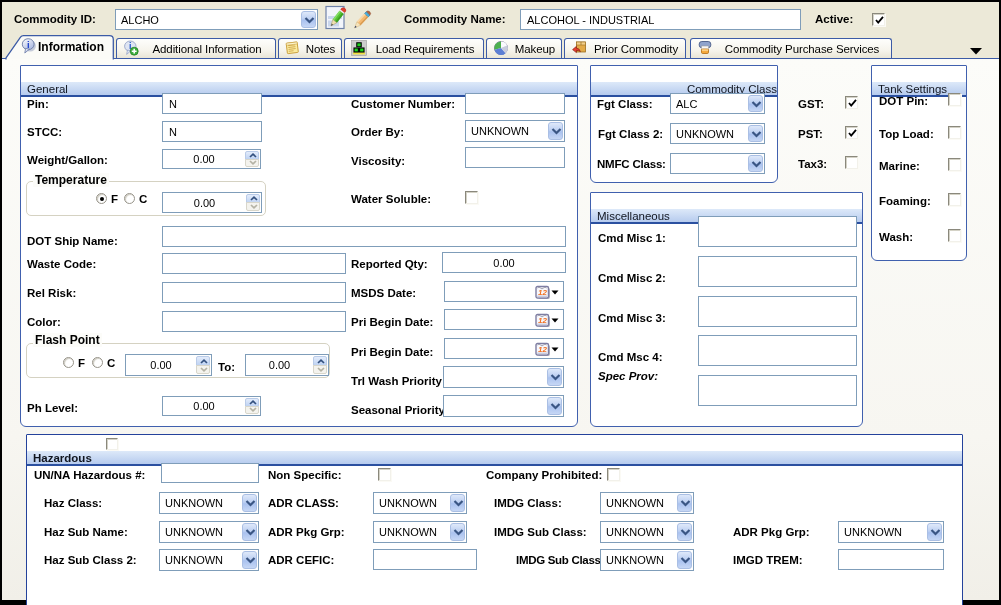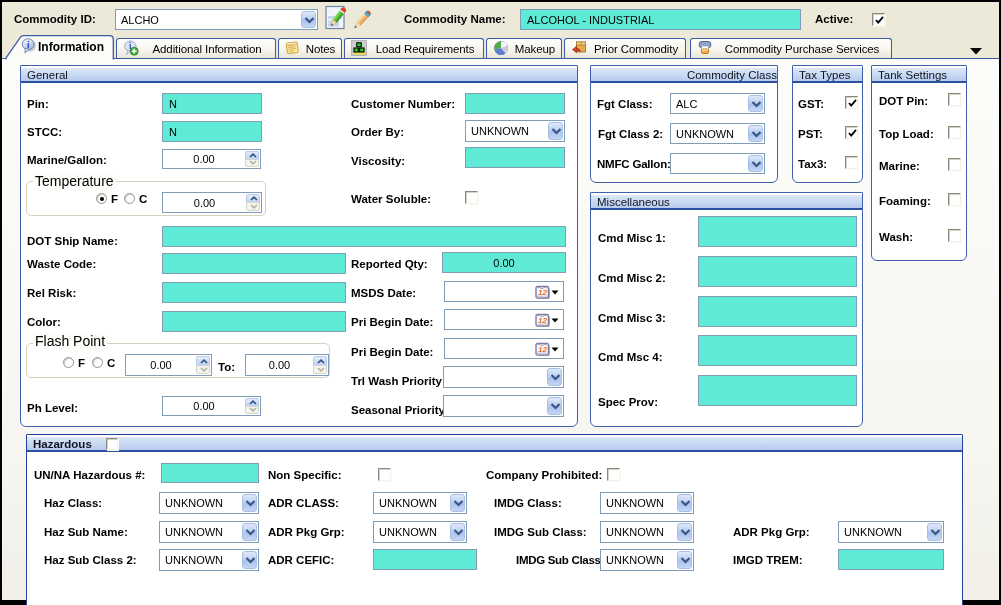--- a/index.html
+++ b/index.html
@@ -2,39 +2,39 @@
 <html><head>
 <meta charset="utf-8">
 <style>
 *{margin:0;padding:0;box-sizing:border-box;font-family:"Liberation Sans",sans-serif;}
 body{width:1001px;height:605px;overflow:hidden;}
 #win{position:relative;width:1001px;height:605px;background:#000;}
 #beige{position:absolute;left:2px;top:2px;width:997px;height:56px;background:#ece9d8;}
 #page{position:absolute;left:2px;top:58px;width:997px;height:542px;background:linear-gradient(180deg,#fcfcf9 0%,#f7f6f1 70%,#f1efe8 100%);}
 #tabline{position:absolute;left:2px;top:58px;width:997px;height:1px;background:#3c5ba6;z-index:3;}
 .lbl{position:absolute;font-size:11.5px;font-weight:bold;color:#000;white-space:nowrap;}
-.tb{position:absolute;background:#5eead4;border:1px solid #7f9db9;font-size:11px;color:#000;display:flex;align-items:center;padding-left:6px;}
+.tb{position:absolute;background:#ffffff;border:1px solid #7f9db9;font-size:11px;color:#000;display:flex;align-items:center;padding-left:6px;}
 .tbc{justify-content:center;padding-left:0;}
 .combo{position:absolute;background:#fff;border:1px solid #7f9db9;font-size:11px;color:#000;}
 .combo span{position:absolute;left:5px;top:50%;transform:translateY(-50%);}
 .cbtn{position:absolute;right:1px;top:1px;bottom:1px;width:15px;border-radius:3px;background:linear-gradient(180deg,#dfe9fa,#bdd0f2 45%,#aac2ef 55%,#c6d7f5);border:1px solid #aabfe4;}
 .cbtn svg{position:absolute;left:2px;top:50%;margin-top:-3px;}
 .spin{position:absolute;background:#fff;border:1px solid #7f9db9;}
 .spin .val{position:absolute;left:0;right:15px;top:0;bottom:0;display:flex;align-items:center;justify-content:center;font-size:11px;}
 .sup{position:absolute;right:1px;top:1px;width:14px;height:50%;background:linear-gradient(180deg,#e3ecfb,#bed2f2);border:1px solid #b9cbe8;border-radius:2px 2px 0 0;}
 .sdn{position:absolute;right:1px;bottom:1px;width:14px;height:46%;background:#f4f3ee;border:1px solid #d8d6ca;border-radius:0 0 2px 2px;}
 .sup svg,.sdn svg{position:absolute;left:3px;top:50%;margin-top:-2.5px;}
 .cb{position:absolute;width:13px;height:13px;background:#fff;border-top:1px solid #8a887c;border-left:1px solid #8a887c;border-right:1px solid #f2f1ea;border-bottom:1px solid #f2f1ea;box-shadow:inset 1px 1px 0 #d4d2c6, 1px 1px 0 #fbfaf5;}
 .cb svg{position:absolute;left:1px;top:1px;}
 .grp{position:absolute;border:1px solid #4060ae;background:#fff;border-radius:1px 1px 6px 6px;}
-.ghead{position:absolute;left:0;top:2px;right:0;height:15px;background:linear-gradient(180deg,#dde9f9,#b6cbee);border-bottom:2px solid #2b50a0;font-size:11.5px;color:#10151f;padding:1px 0 0 6px;}
+.ghead{position:absolute;left:0;top:16px;right:0;height:15px;background:linear-gradient(180deg,#dde9f9,#b6cbee);border-bottom:2px solid #2b50a0;font-size:11.5px;color:#10151f;padding:1px 0 0 6px;}
 .radio{position:absolute;width:11px;height:11px;border-radius:50%;background:#fff;border:1px solid #97948a;box-shadow:inset 1px 1px 1px #cfccc2;}
 .radio i{position:absolute;left:3px;top:3px;width:4px;height:4px;background:#000;border-radius:50%;}
 .sgrp{position:absolute;border:1px solid #d5d2c2;border-radius:5px;}
-.sgl{position:absolute;font-size:14px;font-weight:normal;background:transparent;padding:0 2px;}
+.sgl{position:absolute;font-size:12px;font-weight:bold;background:transparent;padding:0 2px;}
 .tab{position:absolute;top:38px;height:20px;letter-spacing:-0.1px;background:linear-gradient(180deg,#fefefc,#f6f4ec 60%,#e9e5d6);border:1px solid #3c5ba6;border-bottom:none;border-radius:3px 3px 0 0;display:flex;align-items:center;font-size:11.5px;z-index:2;}
 .tab .ti{margin-left:6px;}
 .tab .tt{flex:1;text-align:center;padding:0 4px;}
 .datebox{position:absolute;background:#fff;border:1px solid #7f9db9;}
 .datebox i{display:block;font-size:0;line-height:0;}
 .datebox svg{display:block;}
 </style>
 </head>
 <body>
 <div id="win">
@@ -165,21 +165,21 @@
       <path d="M1 1 L13 1 L7 7.5 Z" fill="#000"></path>
     </svg>
 
 <div class="grp" style="left:20px;top:65px;width:558px;height:362px;">
       <div class="ghead">General</div>
     </div>
 <div class="lbl" style="left:27px;top:98px;">Pin:</div>
 <div class="tb" style="left:162px;top:93px;width:100px;height:21px;">N</div>
 <div class="lbl" style="left:27px;top:126px;">STCC:</div>
 <div class="tb" style="left:162px;top:121px;width:100px;height:21px;">N</div>
-<div class="lbl" style="left:27px;top:154px;">Marine/Gallon:</div>
+<div class="lbl" style="left:27px;top:154px;">Weight/Gallon:</div>
 <div class="spin" style="left:162px;top:149px;width:99px;height:20px;">
       <div class="val">0.00</div>
       <i class="sup">
         <svg width="8" height="5" viewBox="0 0 8 5">
           <path d="M1 4 L4 1.2 L7 4" stroke="#33507e" stroke-width="1.7" fill="none"></path>
         </svg>
       </i>
       <i class="sdn">
         <svg width="8" height="5" viewBox="0 0 8 5">
           <path d="M1 1 L4 3.8 L7 1" stroke="#b4b2a4" stroke-width="1.7" fill="none"></path>
@@ -360,30 +360,27 @@
     </div>
 <div class="lbl" style="left:598px;top:128px;">Fgt Class 2:</div>
 <div class="combo" style="left:670px;top:123px;width:95px;height:21px;">
       <span>UNKNOWN</span>
       <i class="cbtn">
         <svg width="11" height="7" viewBox="0 0 11 7">
           <path d="M1.5 1 L5.5 5 L9.5 1" stroke="#3a5684" stroke-width="2.2" fill="none"></path>
         </svg>
       </i>
     </div>
-<div class="lbl" style="left:597px;top:158px;letter-spacing:-0.2px;">NMFC Gallon:</div>
+<div class="lbl" style="left:597px;top:158px;letter-spacing:-0.2px;">NMFC Class:</div>
 <div class="combo" style="left:670px;top:153px;width:95px;height:21px;">
       <i class="cbtn">
         <svg width="11" height="7" viewBox="0 0 11 7">
           <path d="M1.5 1 L5.5 5 L9.5 1" stroke="#3a5684" stroke-width="2.2" fill="none"></path>
         </svg>
       </i>
-    </div>
-<div class="grp" style="left:792px;top:65px;width:71px;height:118px;">
-      <div class="ghead">Tax Types</div>
     </div>
 <div class="lbl" style="left:798px;top:98px;">GST:</div>
 <div class="cb" style="left:845px;top:96px;">
       <svg width="11" height="11" viewBox="0 0 11 11">
         <path d="M2 5 L4.2 7.5 L9 1.8" stroke="#000" stroke-width="1.8" fill="none"></path>
       </svg>
     </div>
 <div class="lbl" style="left:798px;top:128px;">PST:</div>
 <div class="cb" style="left:845px;top:126px;">
       <svg width="11" height="11" viewBox="0 0 11 11">
@@ -409,21 +406,21 @@
       <div class="ghead">Miscellaneous</div>
     </div>
 <div class="lbl" style="left:598px;top:232px;">Cmd Misc 1:</div>
 <div class="tb" style="left:698px;top:216px;width:159px;height:31px;"></div>
 <div class="lbl" style="left:598px;top:272px;">Cmd Misc 2:</div>
 <div class="tb" style="left:698px;top:256px;width:159px;height:31px;"></div>
 <div class="lbl" style="left:598px;top:312px;">Cmd Misc 3:</div>
 <div class="tb" style="left:698px;top:296px;width:159px;height:31px;"></div>
 <div class="lbl" style="left:598px;top:351px;">Cmd Msc 4:</div>
 <div class="tb" style="left:698px;top:335px;width:159px;height:31px;"></div>
-<div class="lbl" style="left:598px;top:396px;">Spec Prov:</div>
+<div class="lbl" style="left:598px;top:370px;font-style:italic;">Spec Prov:</div>
 <div class="tb" style="left:698px;top:375px;width:159px;height:31px;"></div>
 <div class="grp" style="left:26px;top:434px;width:937px;height:184px;border-color:#24429b;">
       <div class="ghead" style="font-weight:bold;">Hazardous</div>
     </div>
 <div class="cb" style="left:106px;top:438px;width:12px;height:12px;"></div>
 <div class="lbl" style="left:34px;top:469px;">UN/NA Hazardous #:</div>
 <div class="tb" style="left:161px;top:463px;width:98px;height:20px;"></div>
 <div class="lbl" style="left:268px;top:469px;">Non Specific:</div>
 <div class="cb" style="left:378px;top:468px;"></div>
 <div class="lbl" style="left:486px;top:469px;">Company Prohibited:</div>

